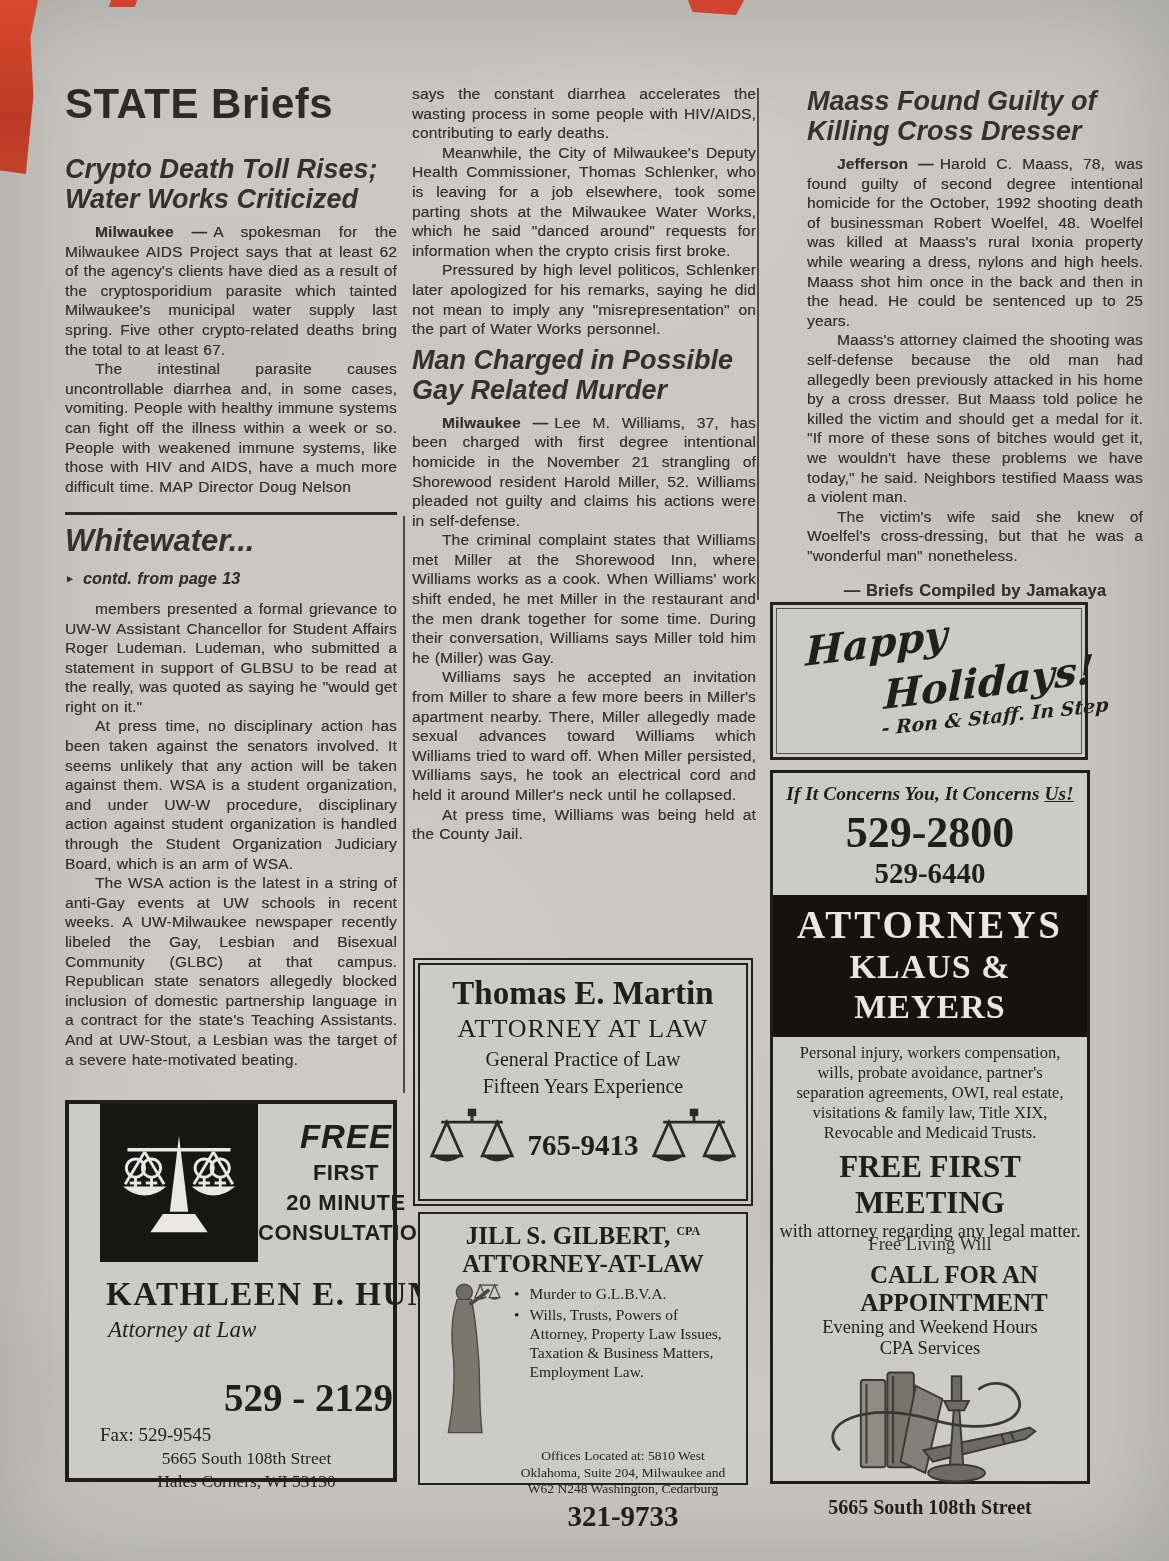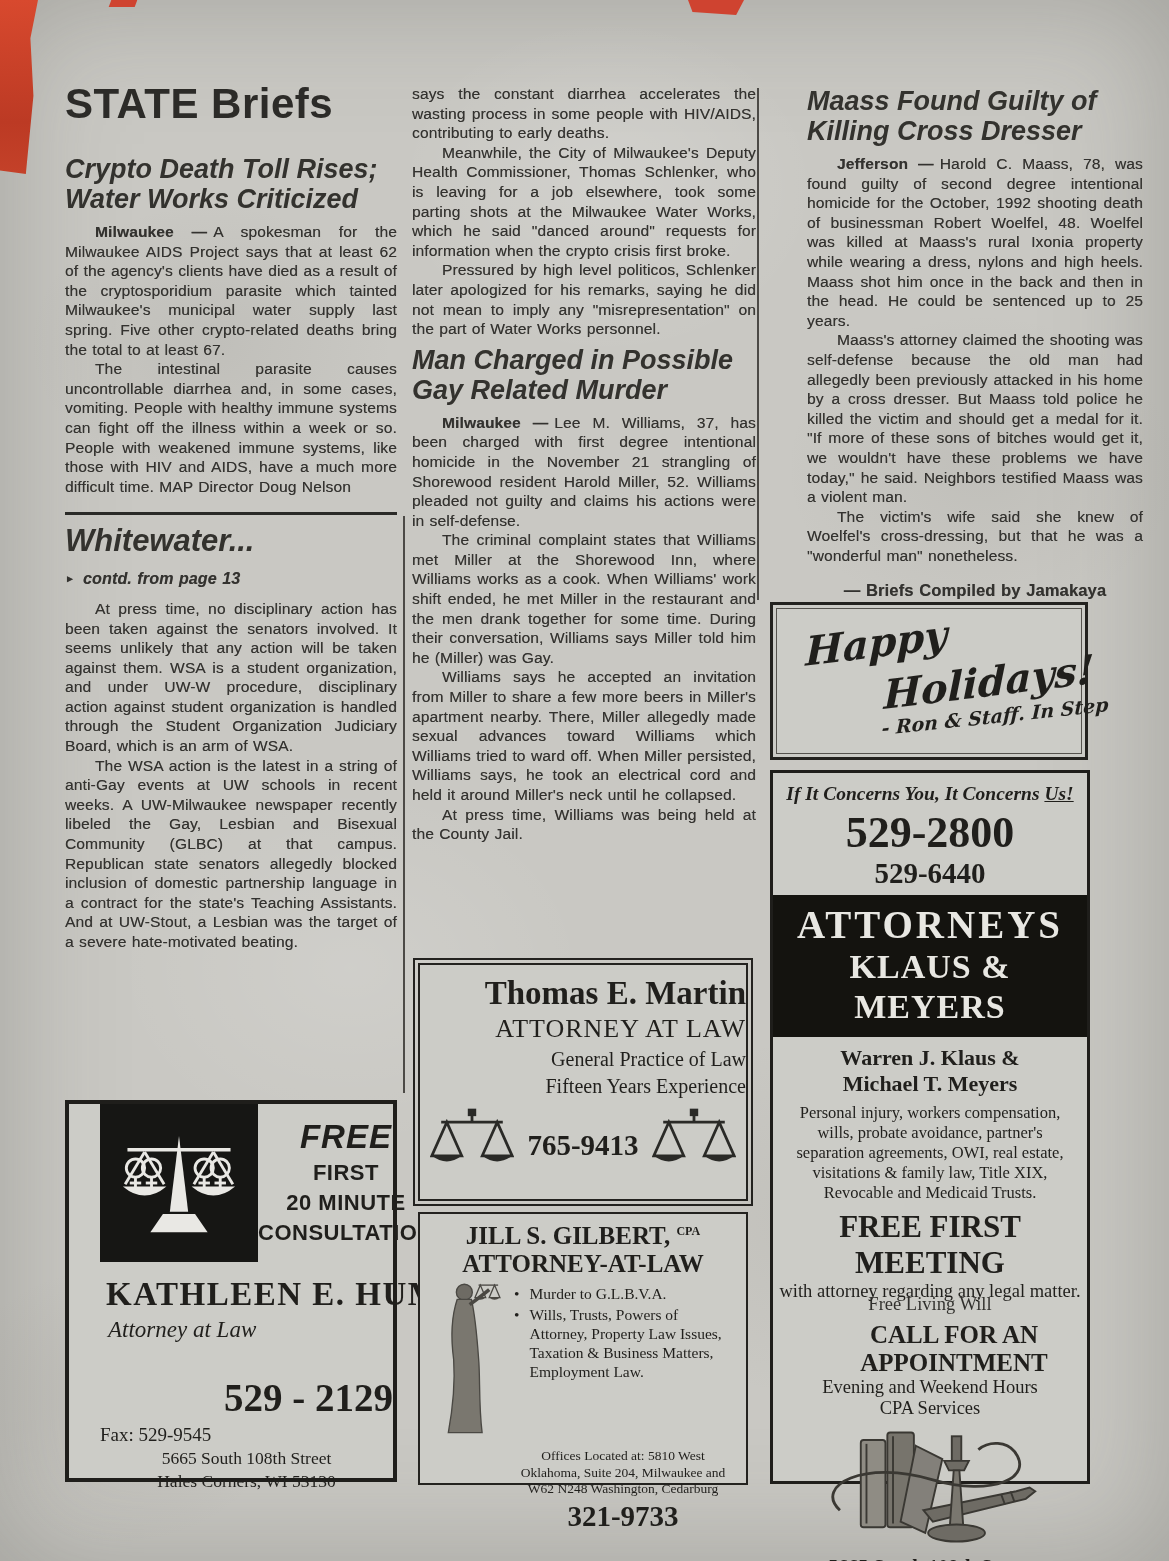--- a/index.html
+++ b/index.html
@@ -54,21 +54,21 @@
   .hume-logo{width:158px;height:158px;background:#161614;flex:none;display:flex;align-items:center;justify-content:center;}
   .hume-free{flex:1;text-align:center;padding-top:14px;}
   .free1{font-size:33px;font-weight:bold;font-style:italic;letter-spacing:1px;}
   .free2{font-size:22px;font-weight:bold;margin-top:4px;letter-spacing:.5px;}
   .hume-name{font-family:"Liberation Serif",serif;font-weight:bold;font-size:33px;letter-spacing:1.5px;margin:14px 6px 0;white-space:nowrap;}
   .hume-title{font-family:"Liberation Serif",serif;font-style:italic;font-size:23px;margin:4px 8px 0;}
   .hume-phone{font-family:"Liberation Serif",serif;font-weight:bold;font-size:39px;text-align:right;margin-top:32px;}
   .hume-fax{font-family:"Liberation Serif",serif;font-size:19px;text-align:left;margin-top:4px;}
   .hume-addr{font-family:"Liberation Serif",serif;font-size:17.5px;text-align:center;margin-top:2px;}
   
-  #martin{left:418px;top:963px;width:330px;height:238px;border:2px solid #23221f;outline:2px solid #23221f;outline-offset:3px;box-sizing:border-box;text-align:right;}
+  #martin{left:418px;top:963px;width:330px;height:238px;border:2px solid #23221f;outline:2px solid #23221f;outline-offset:3px;box-sizing:border-box;text-align:center;}
   .martin-name{font-family:"Liberation Serif",serif;font-weight:bold;font-size:33px;margin-top:10px;}
   .martin-title{font-family:"Liberation Serif",serif;font-size:26px;letter-spacing:1px;margin-top:2px;}
   .martin-line{font-family:"Liberation Serif",serif;font-size:20px;margin-top:4px;}
   .martin-bottom{display:flex;align-items:flex-end;justify-content:space-between;padding:0 10px;margin-top:10px;}
   .martin-phone{font-family:"Liberation Serif",serif;font-weight:bold;font-size:29px;margin-bottom:8px;}
   
   #gilbert{left:418px;top:1212px;width:330px;height:273px;border:2px solid #23221f;box-sizing:border-box;}
   .gil-head{text-align:center;font-family:"Liberation Serif",serif;font-weight:bold;font-size:25px;margin-top:8px;}
   .gil-sup{font-size:12px;vertical-align:9px;font-weight:bold;}
   .gil-body{display:flex;}
@@ -126,20 +126,21 @@
       <h2 class="subhead">Crypto Death Toll Rises; Water Works Criticized</h2>
       <p><b class="dateline">Milwaukee —</b><span>A spokesman for the Milwaukee AIDS Project says that at least 62 of the agency's clients have died as a result of the cryptosporidium parasite which tainted Milwaukee's municipal water supply last spring. Five other crypto-related deaths bring the total to at least 67.</span></p>
       <p>The intestinal parasite causes uncontrollable diarrhea and, in some cases, vomiting. People with healthy immune systems can fight off the illness within a week or so. People with weakened immune systems, like those with HIV and AIDS, have a much more difficult time. MAP Director Doug Nelson</p>
     </article>
 
     <div class="hr-rule"></div>
 
     <article>
       <h2 class="cont-head">Whitewater...</h2>
       <p class="contd"><span class="arrow-ic">►</span><span>contd. from page 13</span></p>
+      <p>members presented a formal grievance to UW-W Assistant Chancellor for Student Affairs Roger Ludeman. Ludeman, who submitted a statement in support of GLBSU to be read at the really, was quoted as saying he "would get right on it."</p>
       <p>At press time, no disciplinary action has been taken against the senators involved. It seems unlikely that any action will be taken against them. WSA is a student organization, and under UW-W procedure, disciplinary action against student organization is handled through the Student Organization Judiciary Board, which is an arm of WSA.</p>
       <p>The WSA action is the latest in a string of anti-Gay events at UW schools in recent weeks. A UW-Milwaukee newspaper recently libeled the Gay, Lesbian and Bisexual Community (GLBC) at that campus. Republican state senators allegedly blocked inclusion of domestic partnership language in a contract for the state's Teaching Assistants. And at UW-Stout, a Lesbian was the target of a severe hate-motivated beating.</p>
     </article>
   </section>
 
   <section class="col news" id="col2">
     <article>
       <p style="text-indent:0;">says the constant diarrhea accelerates the wasting process in some people with HIV/AIDS, contributing to early deaths.</p>
       <p>Meanwhile, the City of Milwaukee's Deputy Health Commissioner, Thomas Schlenker, who is leaving for a job elsewhere, took some parting shots at the Milwaukee Water Works, which he said "danced around" requests for information when the crypto crisis first broke.</p>
       <p>Pressured by high level politicos, Schlenker later apologized for his remarks, saying he did not mean to imply any "misrepresentation" on the part of Water Works personnel.</p>
@@ -283,24 +284,20 @@
   </aside>
 
   <aside class="ad" id="klaus">
     <div class="klaus-tag"><span>If It Concerns You, It Concerns </span><span class="us">Us!</span></div>
     <div class="klaus-ph1">529-2800</div>
     <div class="klaus-ph2">529-6440</div>
     <div class="klaus-banner">
       <div class="klaus-b1">ATTORNEYS</div>
       <div class="klaus-b2">KLAUS &amp; MEYERS</div>
     </div>
-    <div class="klaus-names">
-      <div>Warren J. Klaus &amp;</div>
-      <div>Michael T. Meyers</div>
-    </div>
     <div class="klaus-services">Personal injury, workers compensation, wills, probate avoidance, partner's separation agreements, OWI, real estate, visitations &amp; family law, Title XIX, Revocable and Medicaid Trusts.</div>
     <div class="klaus-free">FREE FIRST MEETING</div>
     <div class="klaus-sub">with attorney regarding any legal matter.</div>
     <div class="klaus-sub2">Free Living Will</div>
     <div class="klaus-call">CALL FOR AN APPOINTMENT</div>
     <div class="klaus-hours">Evening and Weekend Hours</div>
     <div class="klaus-cpa">CPA Services</div>
     <div class="klaus-art">
       <svg width="238" height="128" viewBox="0 0 250 135">
         <g stroke="#3a3833" stroke-width="2" fill="none">

